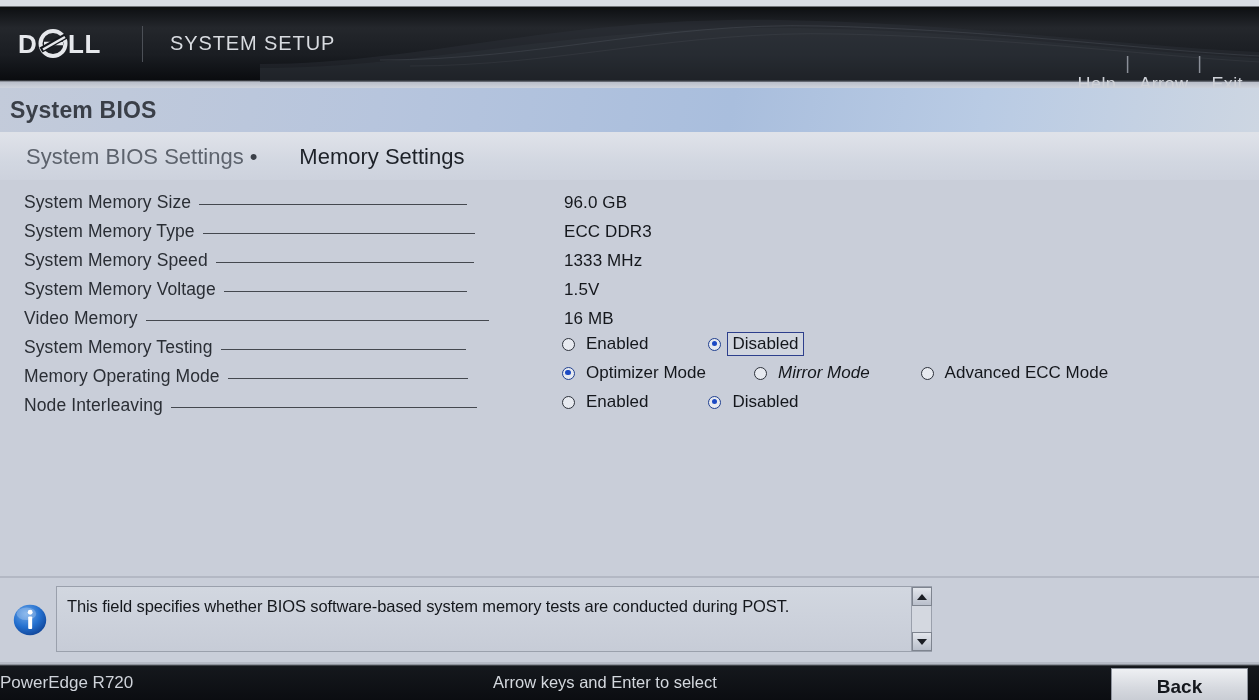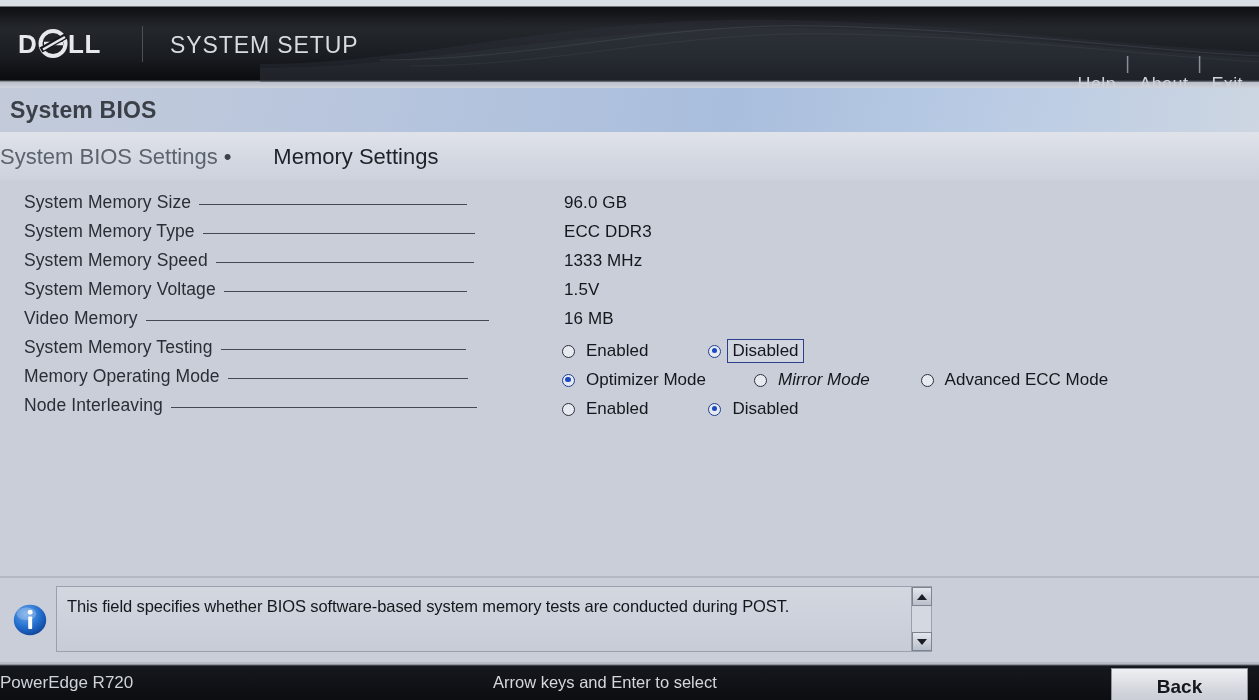--- a/index.html
+++ b/index.html
@@ -41,21 +41,21 @@
   }
   .header-divider {
     position: absolute;
     left: 142px; top: 26px;
     width: 1px; height: 36px;
     background: #4c5057;
   }
   .setup-title {
     position: absolute;
     left: 170px; top: 32px;
-    font-size: 23px;
+    font-size: 20px;
     letter-spacing: .9px;
     color: #d8dbe0;
     font-weight: 400;
   }
   .header-links {
     position: absolute;
     right: 16px; top: 31px;
     font-size: 18px;
     color: #cfd2d8;
     display: flex;
@@ -81,21 +81,21 @@
     font-weight: bold;
     color: #3a3f48;
     letter-spacing: .2px;
   }
 
   
   .breadcrumb-row {
     height: 46px;
     display: flex;
     align-items: center;
-    padding-left: 0;
+    padding-left: 26px;
     background: linear-gradient(180deg,#dfe2e9 0%,#d2d7e1 60%,#cdd2dd 100%);
   }
   .crumb-a { font-size: 22px; color: #5d636d; }
   .crumb-dot { font-size: 22px; color: #3b4049; margin: 0 6px; }
   .crumb-b { font-size: 22px; color: #1d2128; margin-left: 36px; }
 
   
   .content {
     position: relative;
     height: 396px;
@@ -134,21 +134,21 @@
     color: #14171c;
     letter-spacing: .1px;
   }
 
   
   .radio-group {
     position: absolute;
     left: 562px;
     top: 0; bottom: 0;
     display: flex;
-    align-items: flex-end;
+    align-items: flex-start;
   }
   .radio-opt {
     display: flex;
     align-items: center;
     cursor: pointer;
   }
   .radio-dot {
     width: 13px; height: 13px;
     border-radius: 50%;
     border: 1.6px solid #2c313a;
@@ -310,21 +310,21 @@
       <text x="100" y="52" font-family="Liberation Sans, sans-serif" font-size="52" font-weight="bold" fill="#e6e8ec" letter-spacing="1">LL</text>
     </svg>
 
     <div class="header-divider"></div>
 
     <div class="setup-title">SYSTEM SETUP</div>
 
     <div class="header-links">
       <span class="lnk">Help</span>
       <span class="sep">|</span>
-      <span class="lnk">About</span>
+      <span class="lnk">Arrow</span>
       <span class="sep">|</span>
       <span class="lnk">Exit</span>
     </div>
   </div>
 
   <div class="bios-band">
     <span class="bios-band-title">System BIOS</span>
   </div>
 
   <div class="breadcrumb-row">

